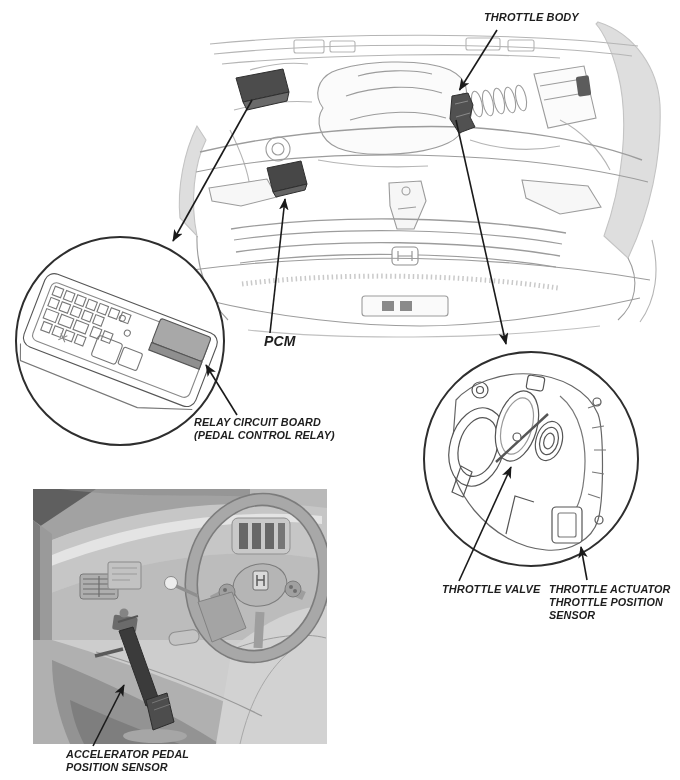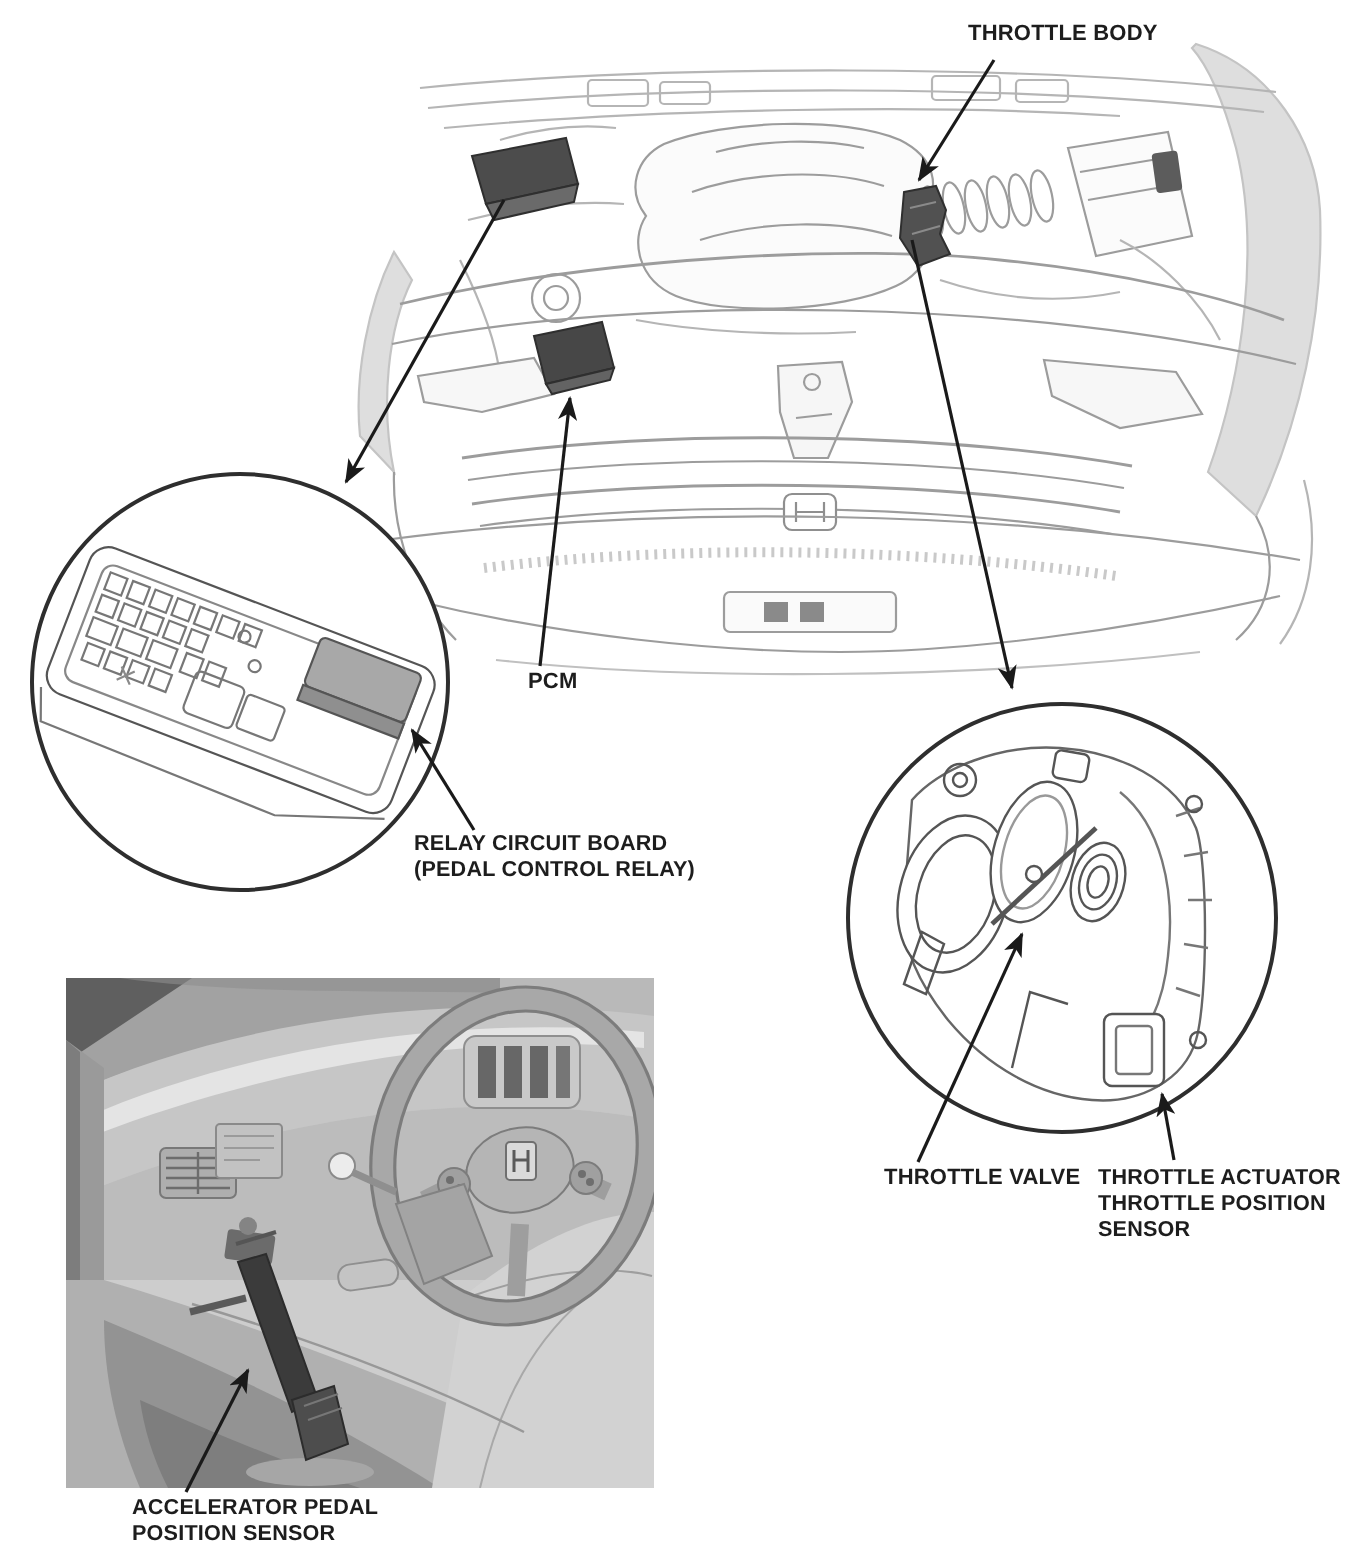--- a/index.html
+++ b/index.html
@@ -1,17 +1,17 @@
 <!DOCTYPE html>
 <html><head>
 <meta charset="utf-8">
 <style>
   html,body{margin:0;padding:0;background:#ffffff;}
   #page{position:relative;width:680px;height:780px;background:#ffffff;overflow:hidden;
-        font-family:"Liberation Sans", sans-serif;}
+        font-family:"Liberation Sans", sans-serif;font-style:italic;}
   #artwork{position:absolute;left:0;top:0;}
   .lbl{position:absolute;font-weight:bold;font-size:10.8px;line-height:12.8px;
        color:#1d1d1d;white-space:nowrap;letter-spacing:0.1px;}
 </style>
 </head>
 <body>
 
 <div id="page">
 
 <svg id="artwork" width="680" height="780" viewBox="0 0 680 780">
@@ -238,23 +238,23 @@
     <line x1="270" y1="333" x2="285" y2="199" marker-end="url(#arrow)"></line>
     <line x1="237" y1="415" x2="206" y2="365" marker-end="url(#arrow)"></line>
     <line x1="459" y1="581" x2="511" y2="467" marker-end="url(#arrow)"></line>
     <line x1="587" y1="580" x2="581" y2="547" marker-end="url(#arrow)"></line>
     <line x1="93" y1="746" x2="124" y2="685" marker-end="url(#arrow)"></line>
   </g>
 </svg>
 
   <div class="lbl" style="left:484px;top:11px;font-size:11px">THROTTLE BODY</div>
 
-  <div class="lbl" style="left:264px;top:335px;font-size:11px">PCM</div>
-
-  <div class="lbl" style="left:207px;top:416px">
+  <div class="lbl" style="left:264px;top:335px;font-size:14px">PCM</div>
+
+  <div class="lbl" style="left:194px;top:416px">
     <div>RELAY CIRCUIT BOARD</div>
     <div>(PEDAL CONTROL RELAY)</div>
   </div>
 
   <div class="lbl" style="left:442px;top:583px;font-size:11px">THROTTLE VALVE</div>
 
   <div class="lbl" style="left:66px;top:748px">
     <div>ACCELERATOR PEDAL</div>
     <div>POSITION SENSOR</div>
   </div>

